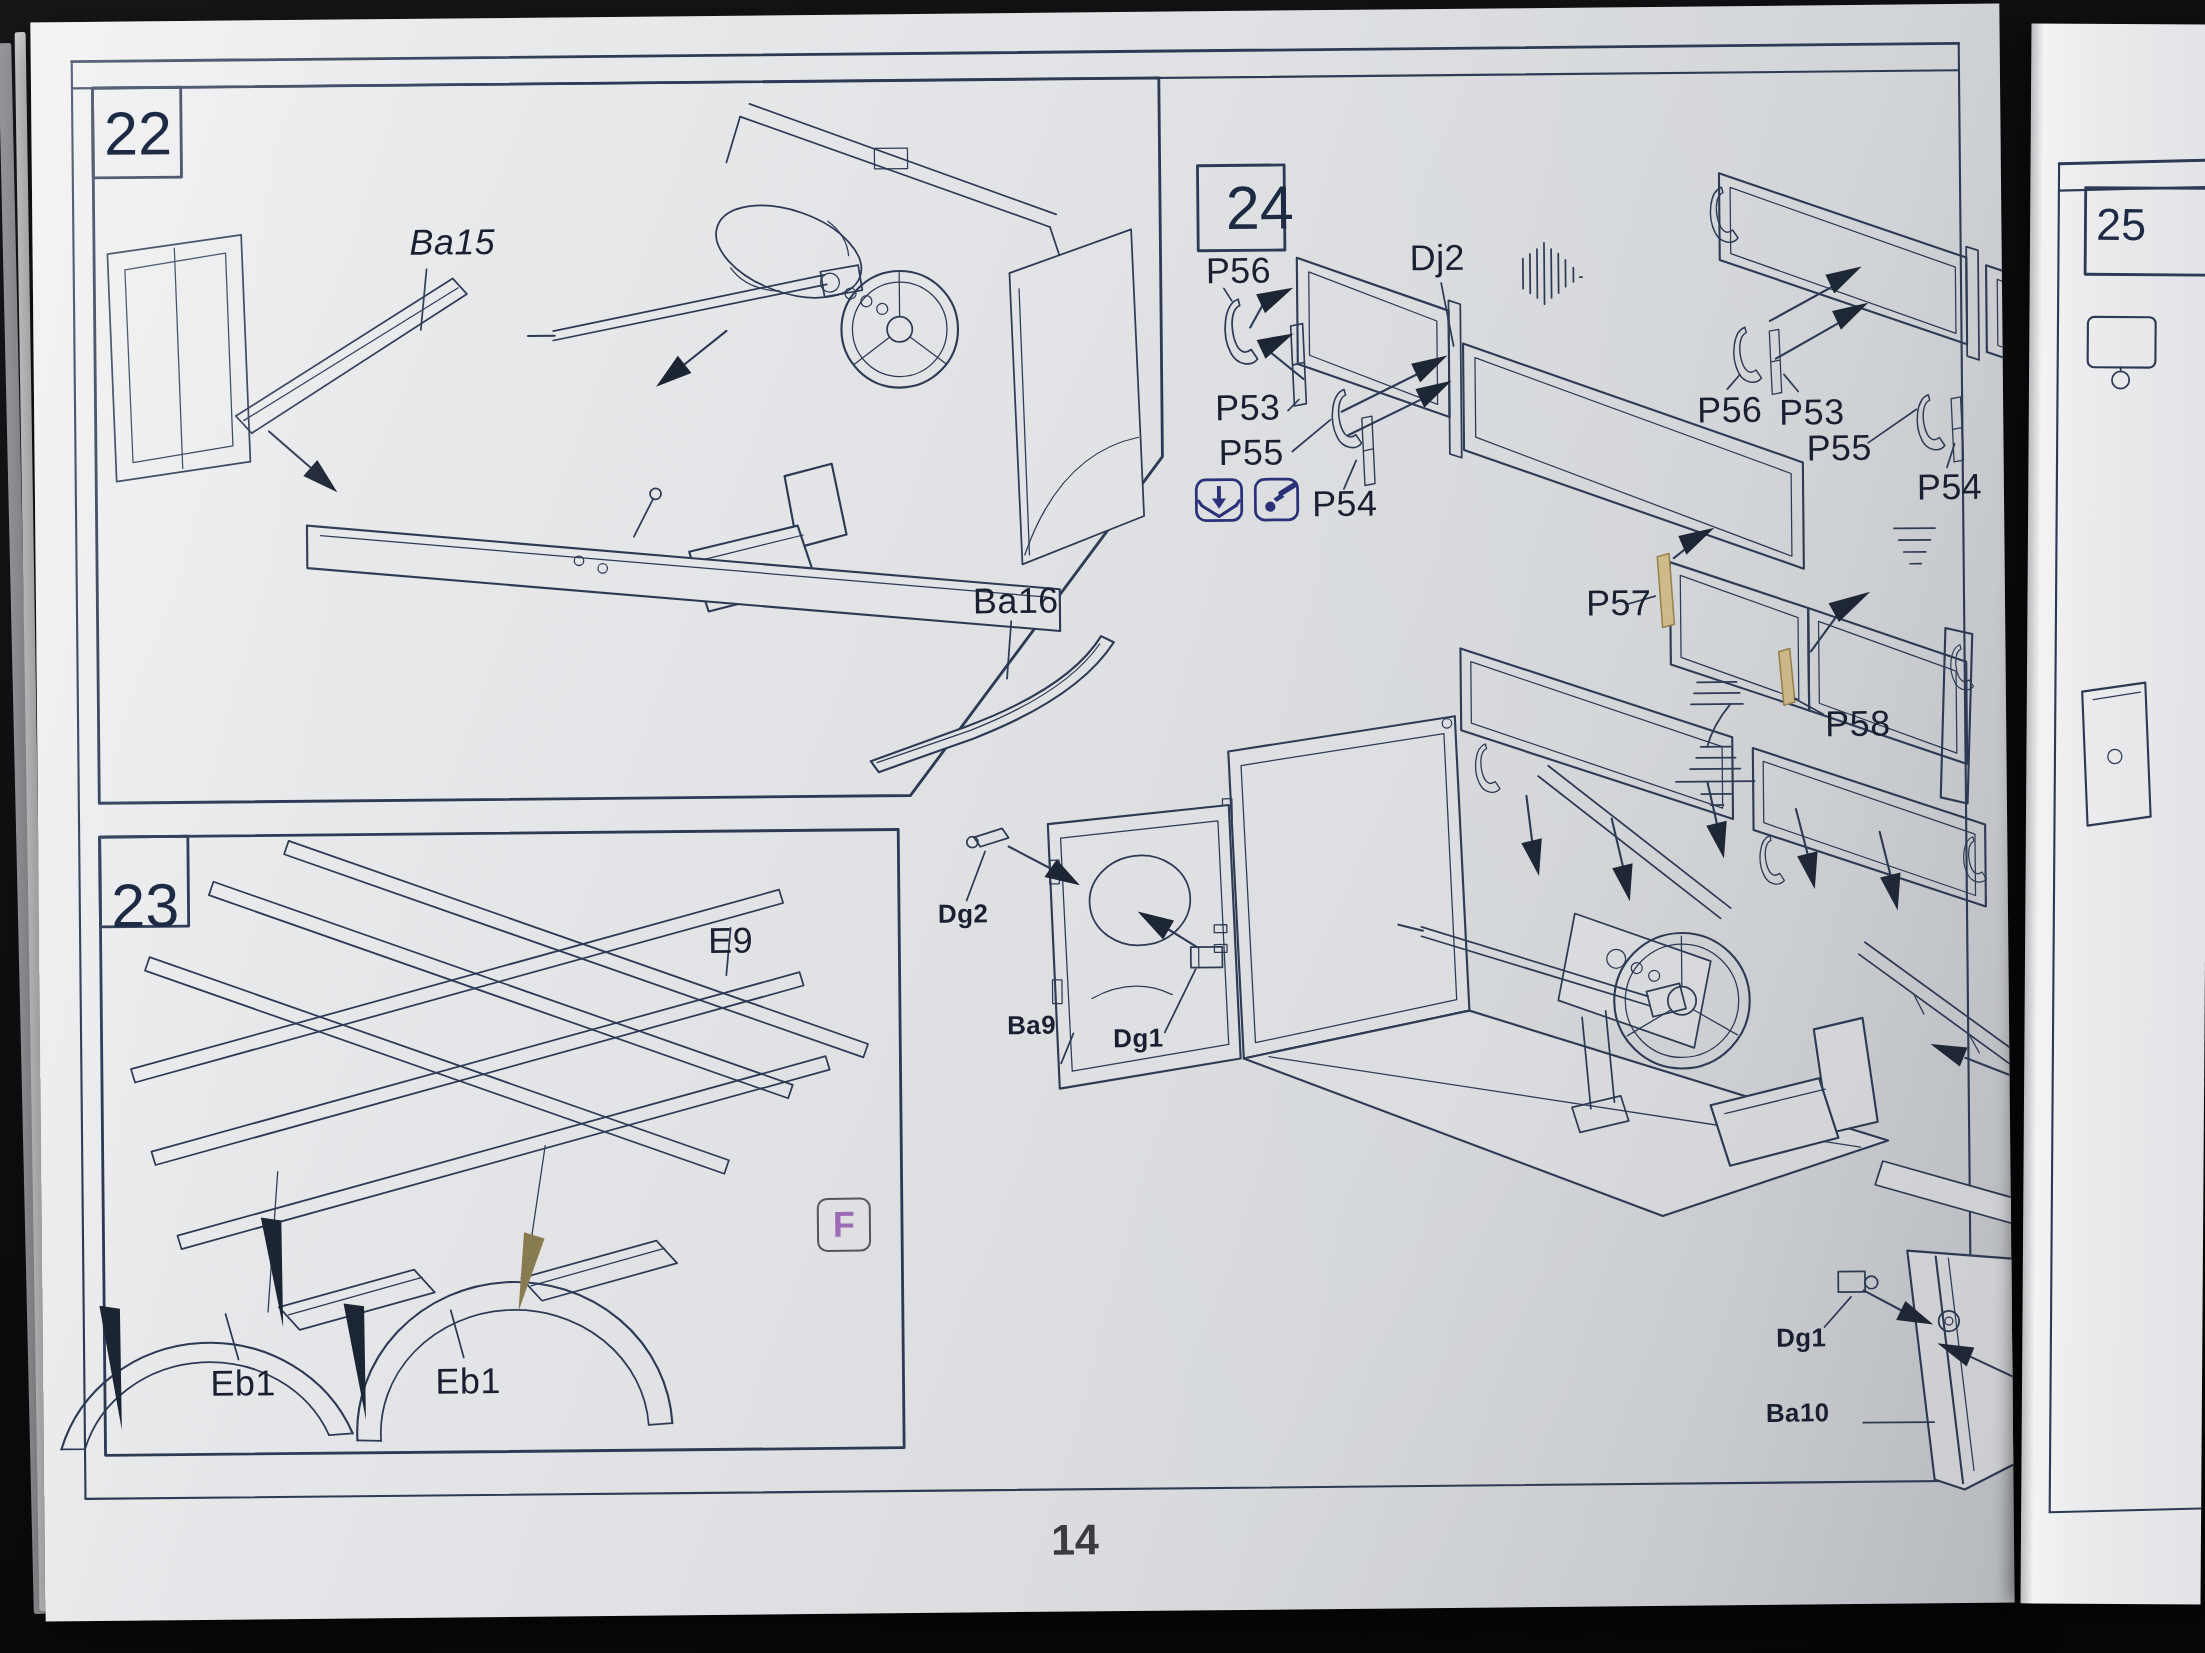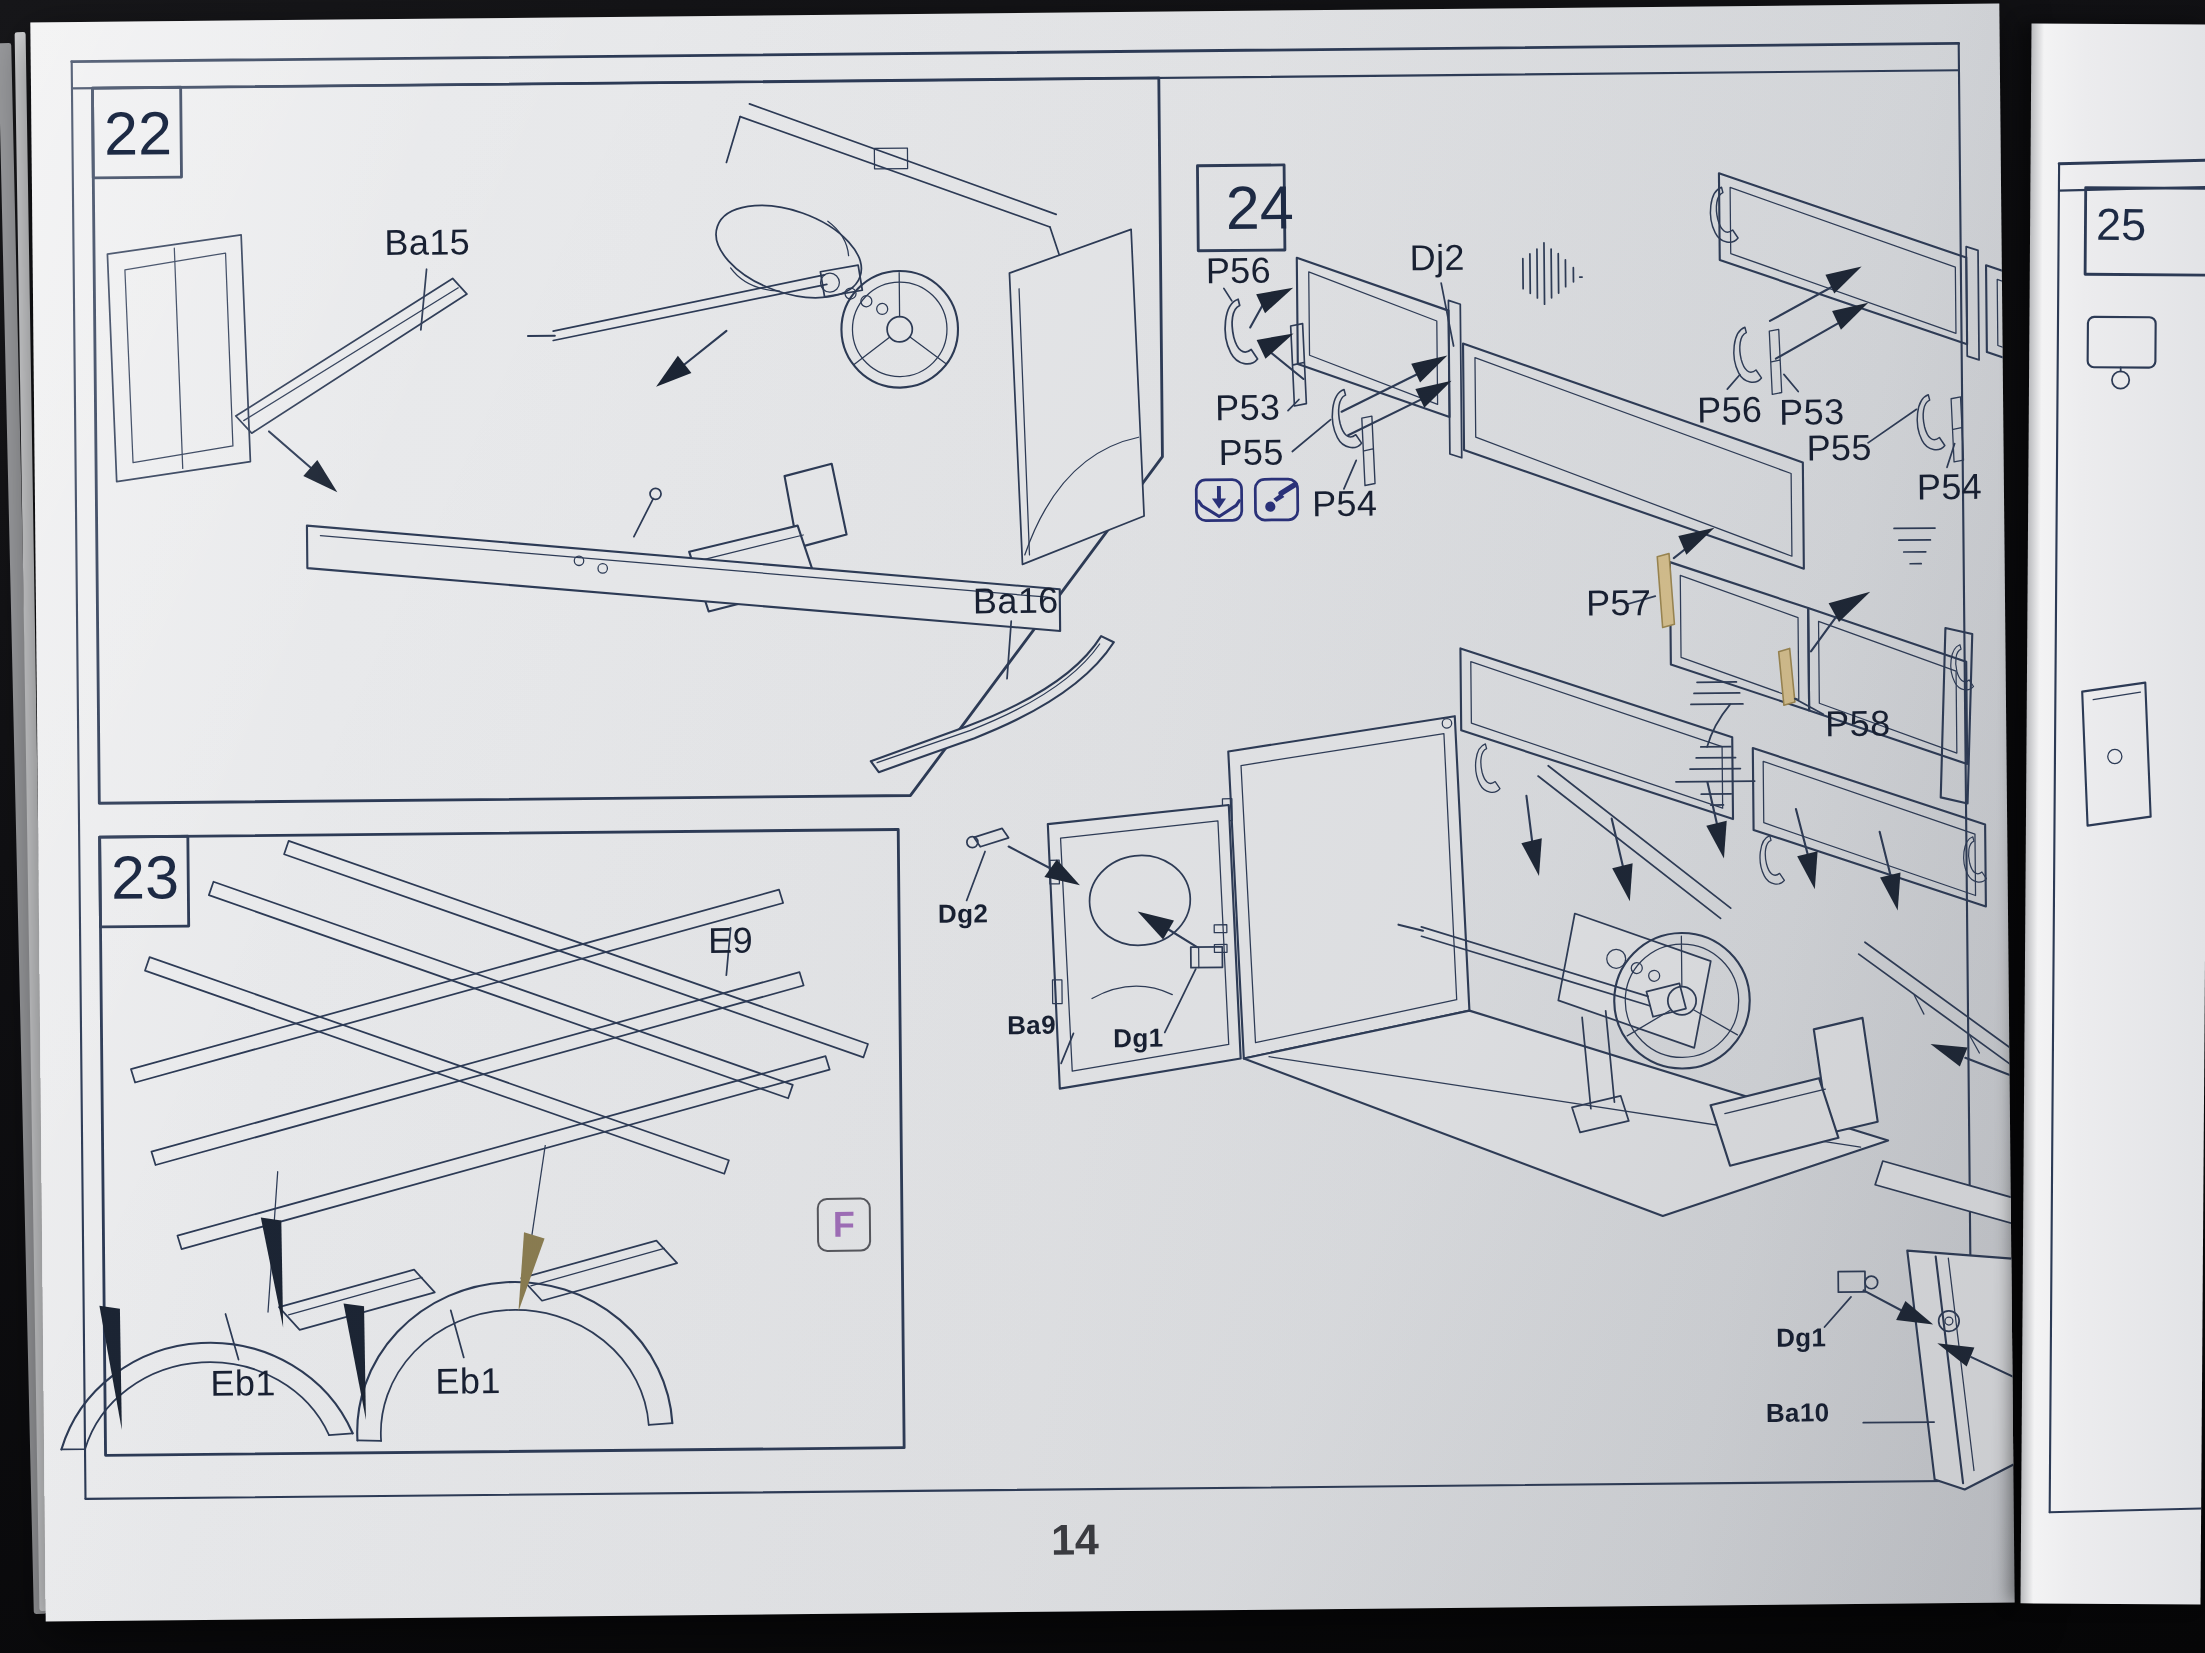--- a/index.html
+++ b/index.html
@@ -368,28 +368,28 @@
         <polygon class="blk" points="2405,1700 2452,1706 2442,1730"></polygon>
         <line x1="2262" y1="1678" x2="2296" y2="1640"></line>
         <line x1="2310" y1="1800" x2="2400" y2="1800"></line>
         <line x1="2600" y1="1826" x2="2590" y2="1796"></line>
       </g>
     </svg>
 
     <div class="stepnum" style="left:63px;top:69px;width:87px;height:85px;">
         <span>22</span>
       </div>
-    <div class="stepnum" style="left:63px;top:813px;width:87px;height:85px;">
+    <div class="stepnum" style="left:63px;top:834px;width:87px;height:85px;align-items:flex-end;">
         <span>23</span>
       </div>
     <div class="stepnum" style="left:1167px;top:156px;width:85px;height:82px;padding-left:18px;">
         <span>24</span>
       </div>
 
-    <div class="lbl" style="left:352px;top:203px;">Ba15</div>
+    <div class="lbl" style="left:377px;top:203px;font-style:italic;">Ba15</div>
     <div class="lbl" style="left:937px;top:567px;">Ba16</div>
 
     <div class="lbl" style="left:669px;top:871px;margin-top:33px;">E9</div>
     <div class="lbl" style="left:167px;top:1342px;">Eb1</div>
     <div class="lbl" style="left:392px;top:1342px;">Eb1</div>
     <div class="badge-f">
         <span>F</span>
       </div>
 
     <div class="lbl" style="left:1173px;top:239px;">P56</div>

